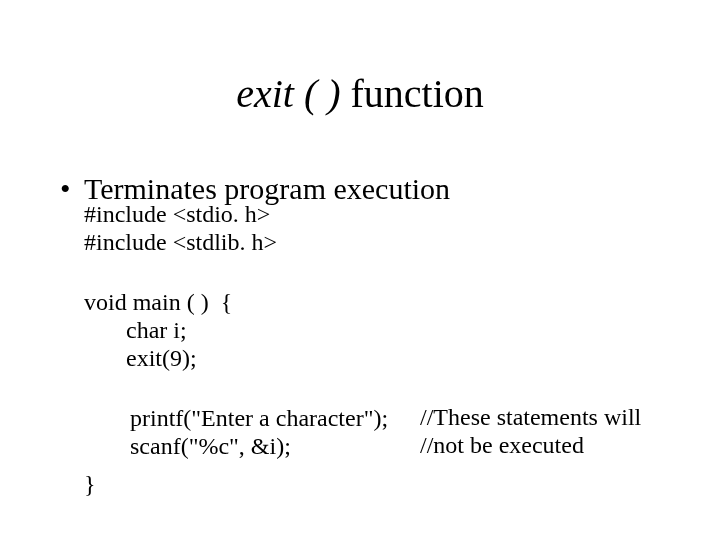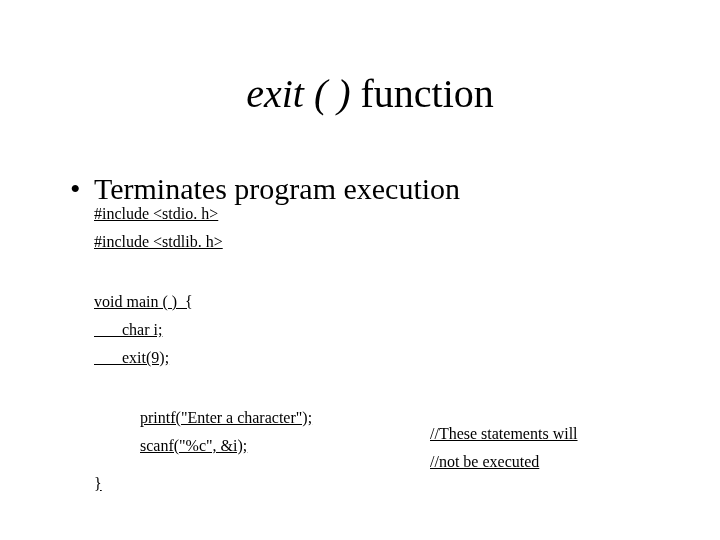--- a/index.html
+++ b/index.html
@@ -9,21 +9,20 @@
     height: 540px;
     background: #ffffff;
     font-family: "Times New Roman", Times, serif;
     color: #000000;
   }
   .slide {
     position: relative;
     width: 611px;
     height: 540px;
     box-sizing: border-box;
-    margin-left: 10px;
   }
   .title {
     position: absolute;
     top: 70px;
     left: 0;
     width: 720px;
     text-align: center;
     font-size: 40px;
   }
   .title .ital { font-style: italic; }
@@ -33,29 +32,28 @@
     left: 60px;
     font-size: 30px;
   }
   .bullet .dot {
     display: inline-block;
     width: 24px;
   }
   .code {
     position: absolute;
     left: 84px;
-    font-size: 16px;
+    font-size: 24px;
     line-height: 28px;
     white-space: pre;
-    text-decoration: underline;
   }
   .includes { top: 200px; }
   .main     { top: 288px; }
   .body1    { top: 404px; left: 130px; }
-  .comment  { top: 420px; left: 420px; }
+  .comment  { top: 403px; left: 420px; }
   .closebr  { top: 470px; }
 </style>
 </head>
 <body>
 
 <div class="slide">
 
   <div class="title">
     <span class="ital">exit ( )</span><span> function</span>
   </div>

